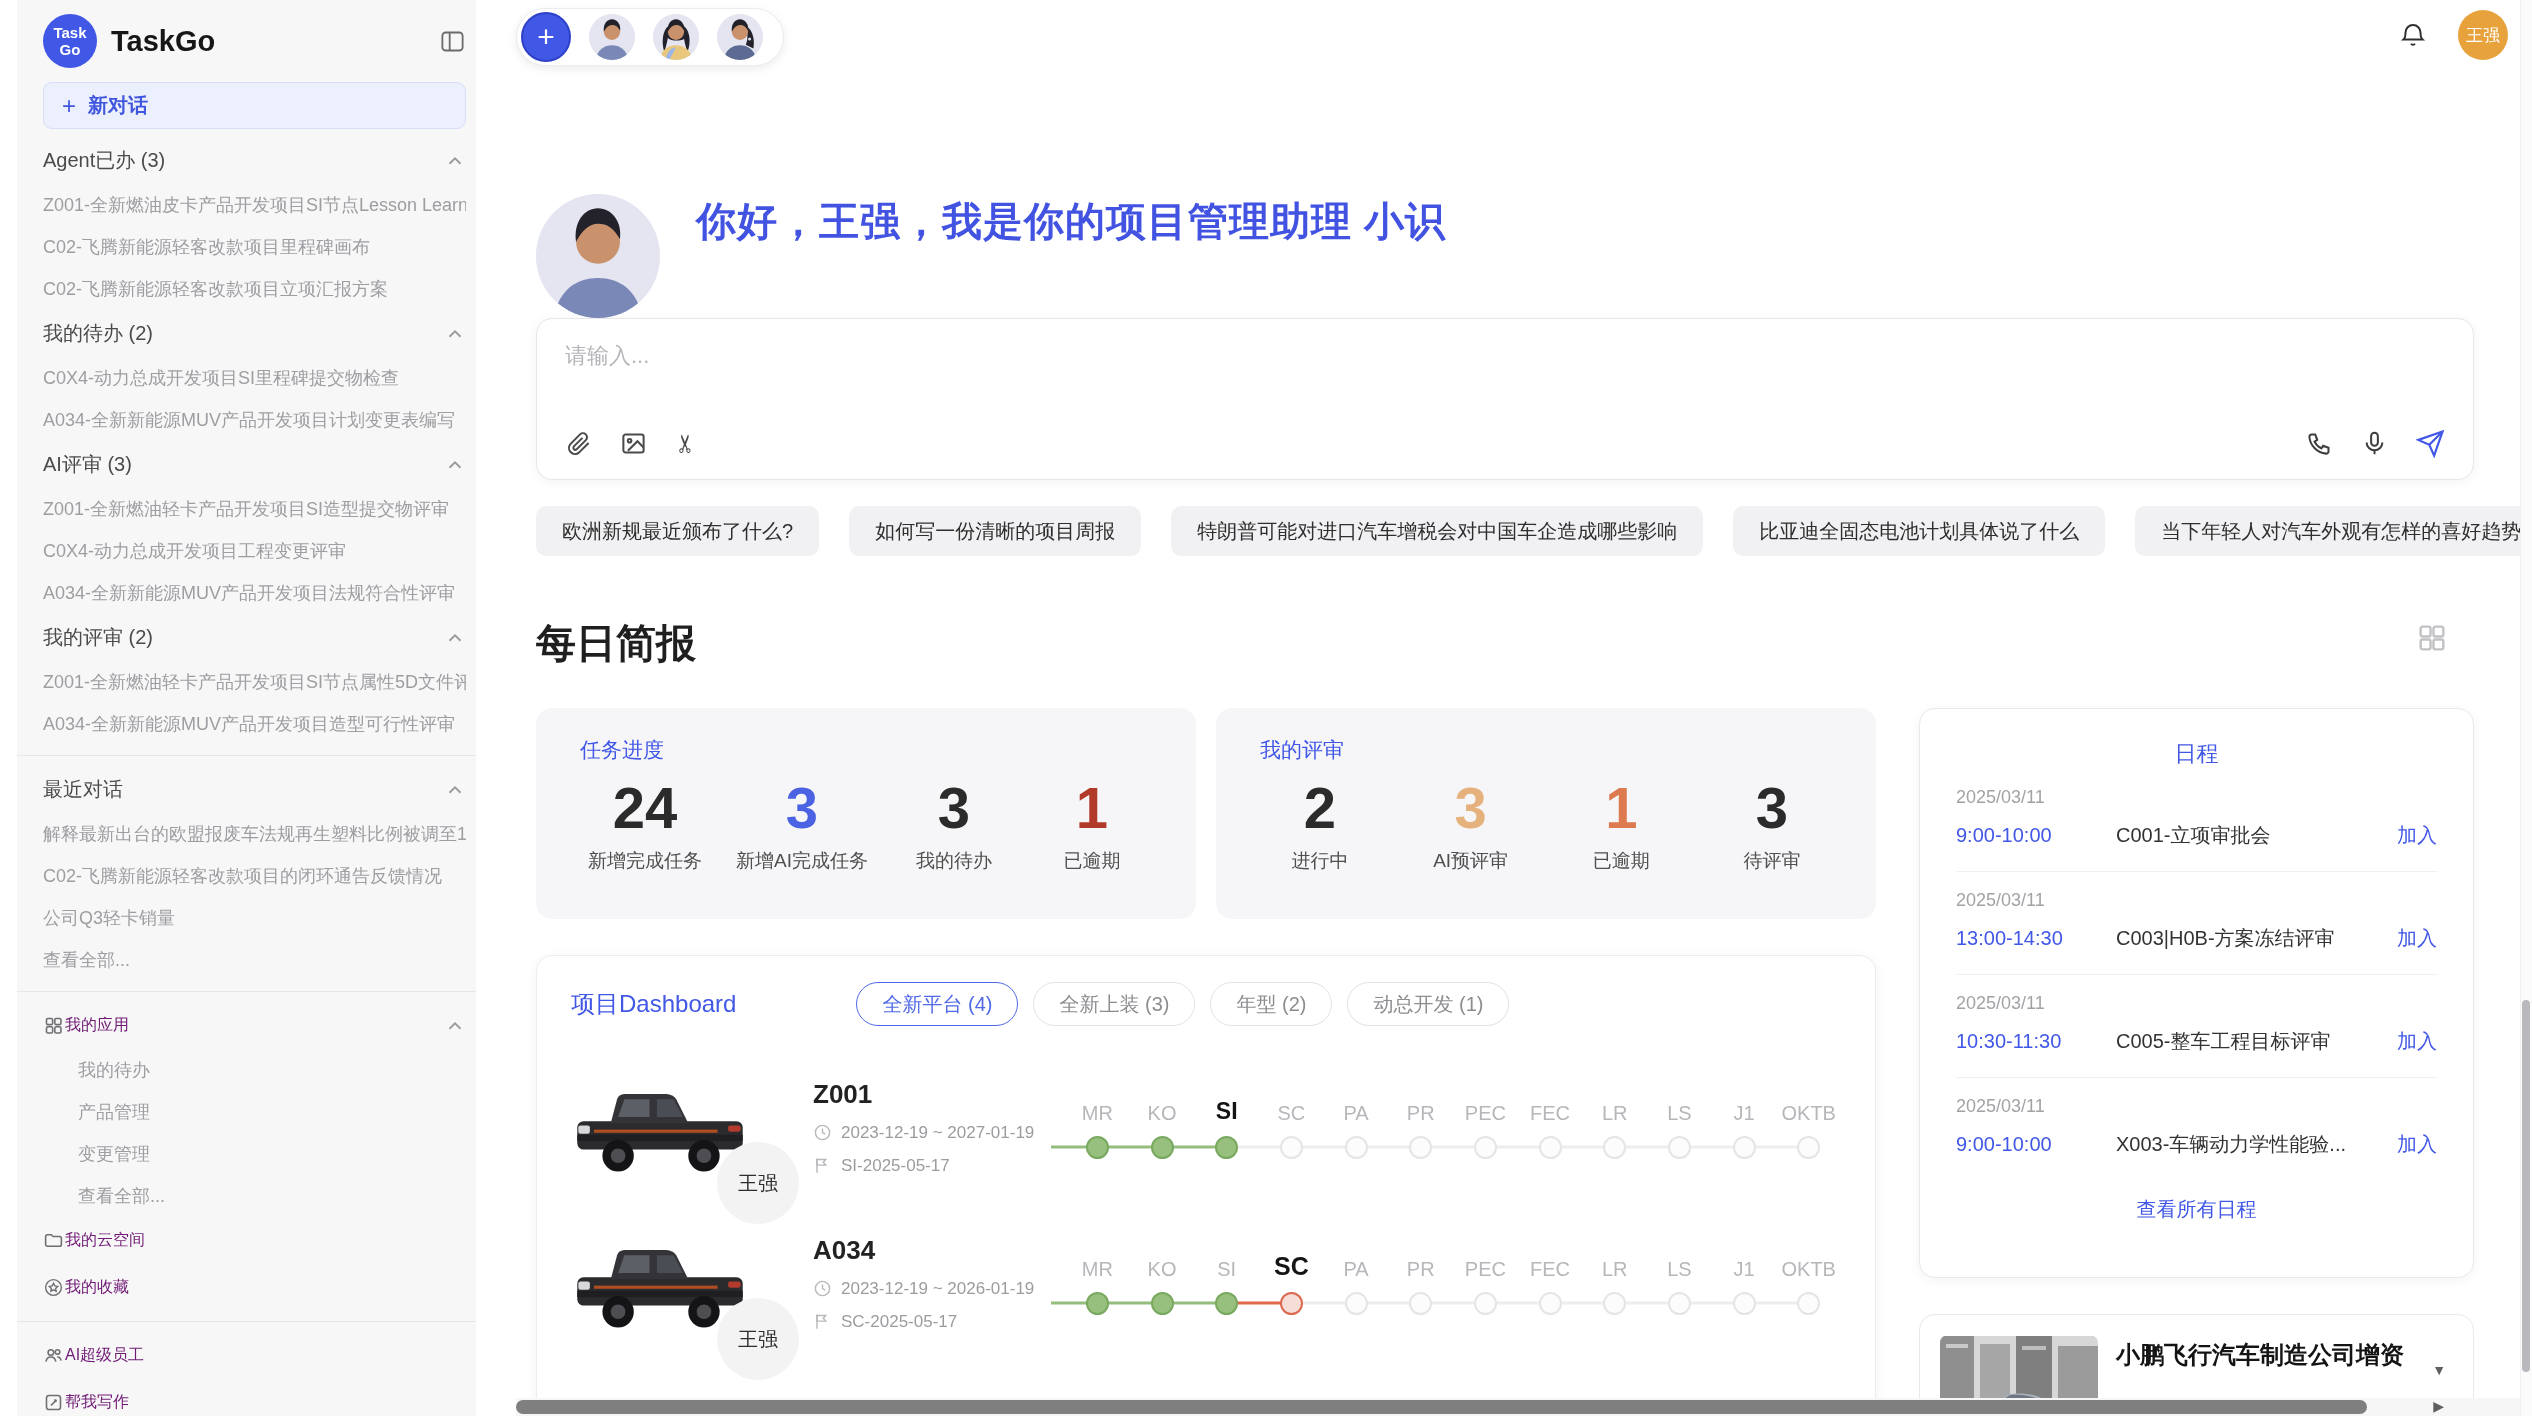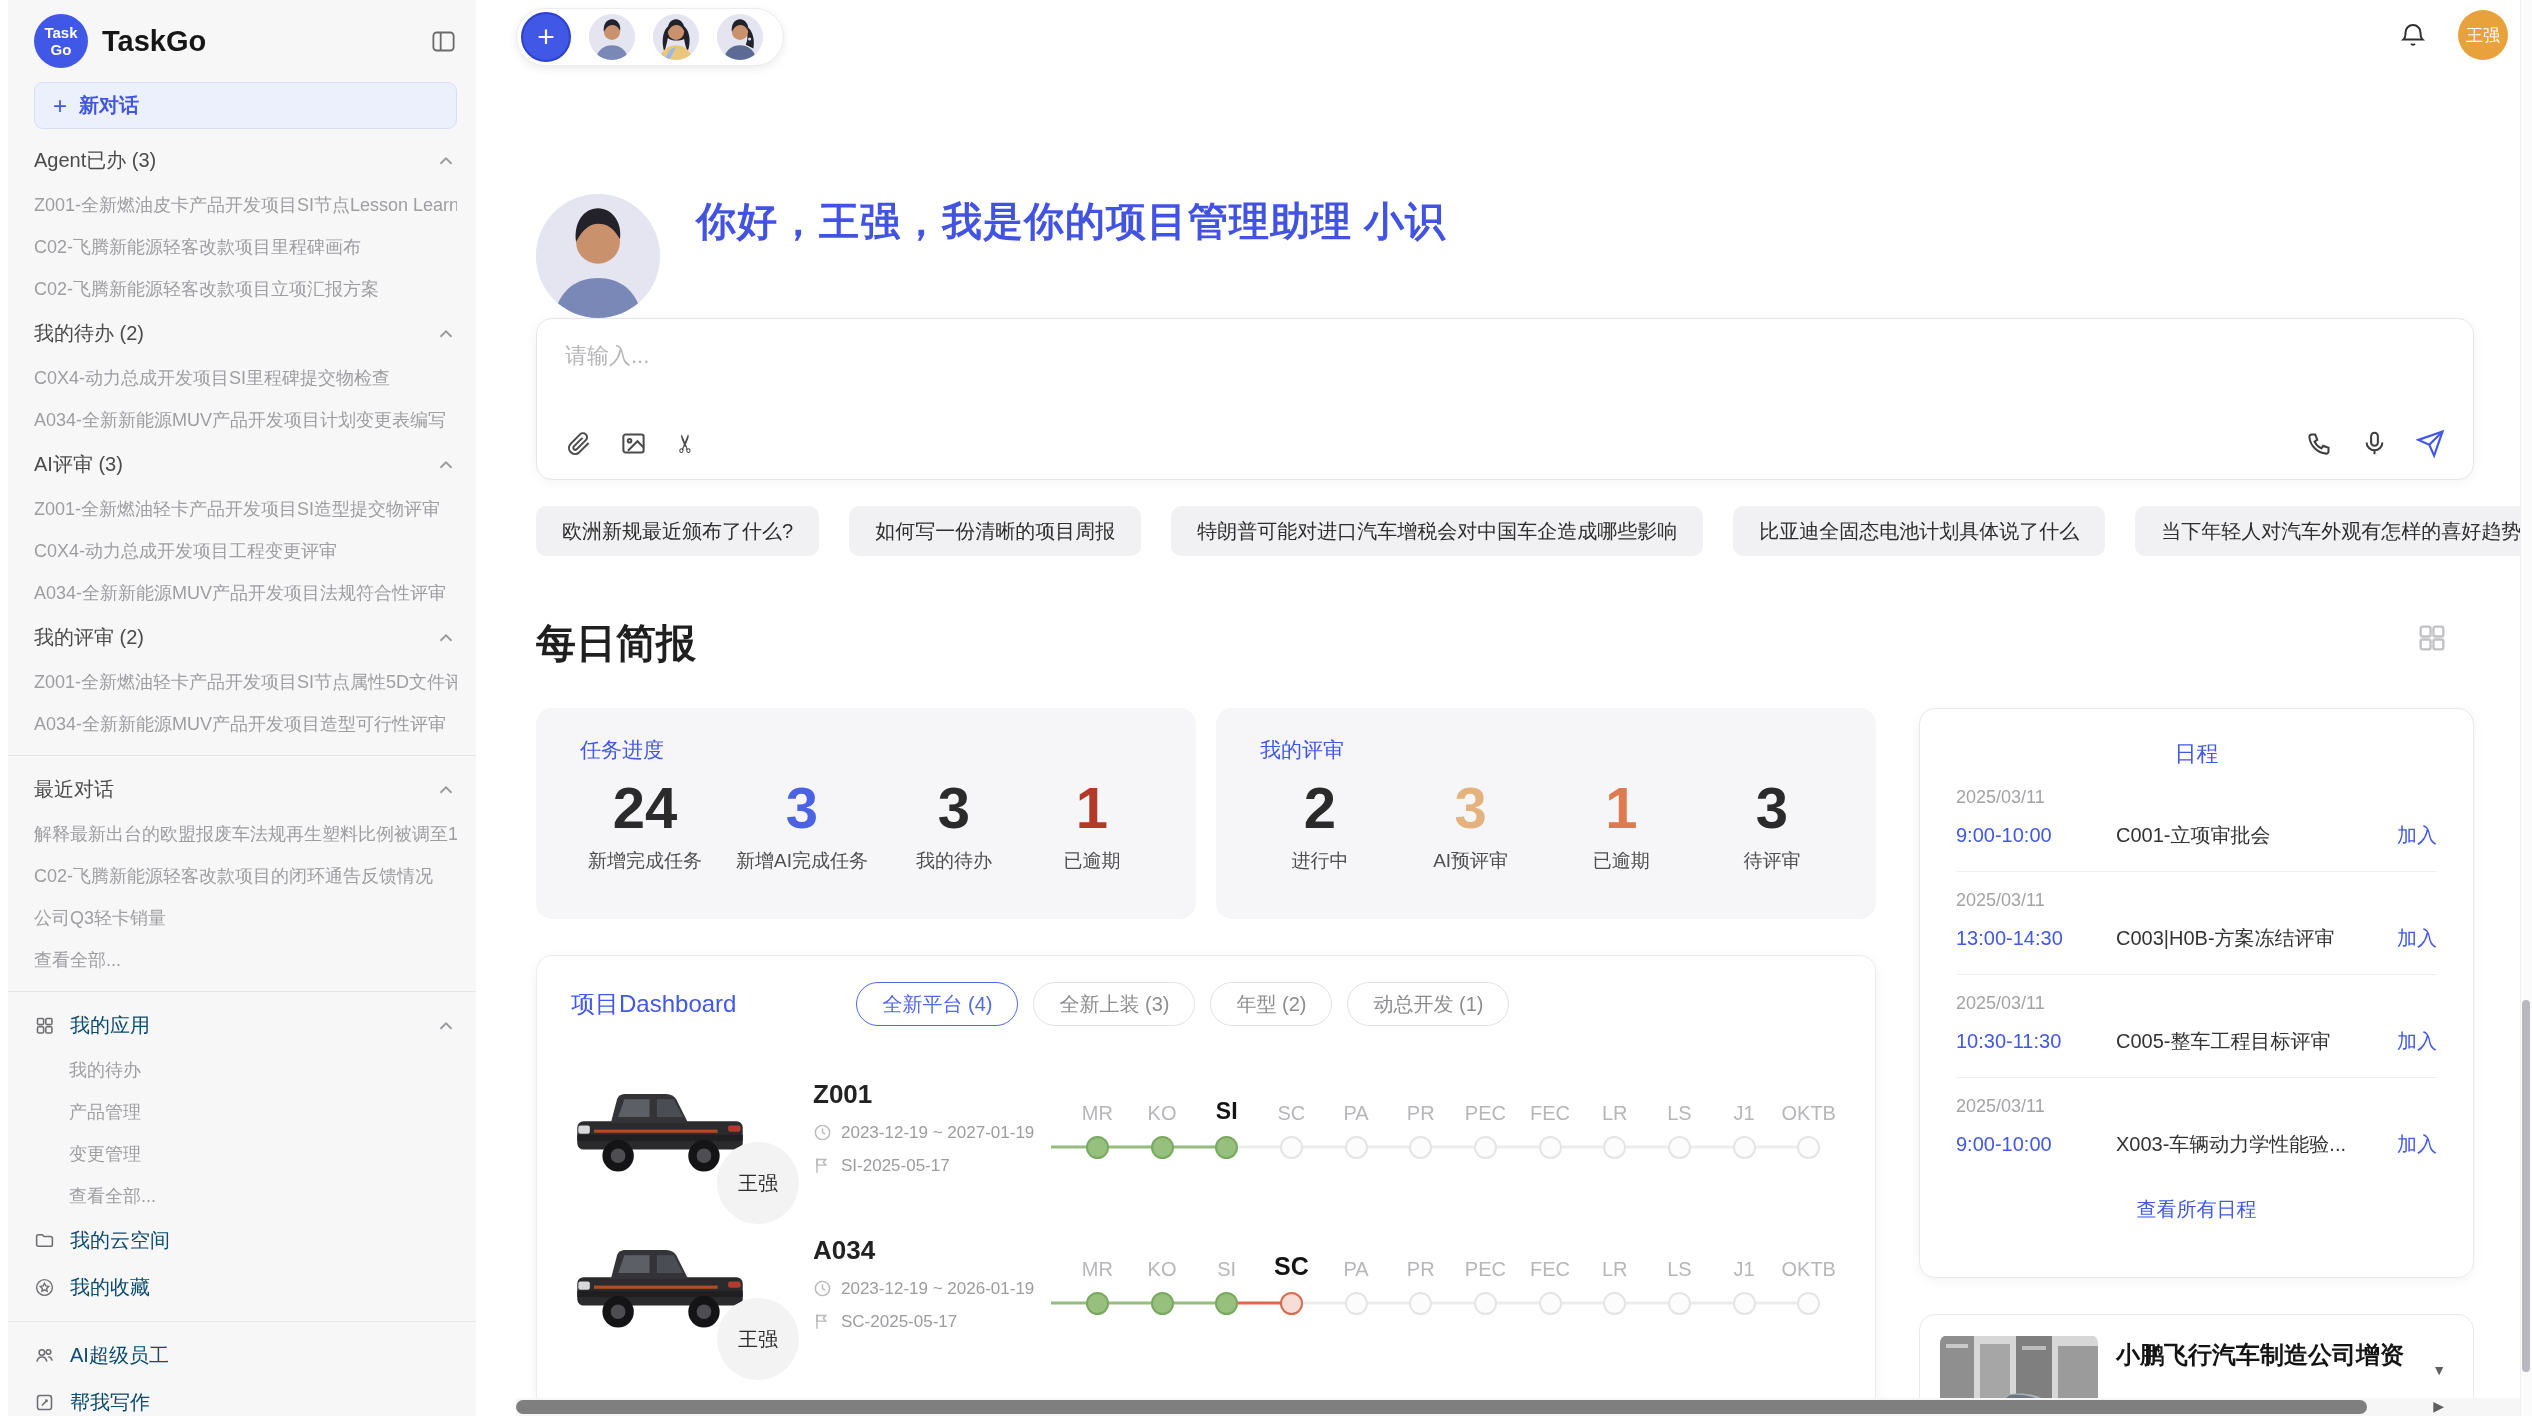--- a/index.html
+++ b/index.html
@@ -1,35 +1,35 @@
 <!DOCTYPE html>
 <html><head>
 <meta charset="utf-8">
 <style>
   *{margin:0;padding:0;box-sizing:border-box}
   html,body{width:2532px;height:1416px;overflow:hidden;background:#fff;
     font-family:"Liberation Sans","DejaVu Sans",sans-serif;}
   svg{display:block}
 
   
-  .sidebar{position:absolute;left:8px;top:0;bottom:0;width:476px;background:#f7f7f8;
+  .sidebar{position:absolute;left:17px;top:0;bottom:0;width:476px;background:#f7f7f8;
     border-right:1px solid #e9e9ec;padding:0 26px;overflow:hidden}
   .sb-header{height:74px;display:flex;align-items:center;gap:14px;padding-top:8px}
   .logo{width:54px;height:54px;border-radius:50%;background:#4157e6;color:#fff;display:flex;
     flex-direction:column;align-items:center;justify-content:center;font-size:15px;line-height:17px;font-weight:700}
   .sb-title{font-size:29px;font-weight:700;color:#161616;flex:1}
   .icon-btn{background:none;border:none;cursor:pointer;display:flex;align-items:center;justify-content:center}
   .new-chat{height:47px;border-radius:9px;background:#eceffc;border:1px solid #d8def8;color:#3f56dd;
     font-size:20px;font-weight:700;display:flex;align-items:center;gap:12px;padding:0 18px;margin:8px 0 8px;cursor:pointer;width:100%}
   .new-chat .plus{font-size:24px;font-weight:400}
   .sb-section-header{height:47px;display:flex;align-items:center;justify-content:space-between;
     font-size:20px;color:#4b4b4b;cursor:pointer}
   .sb-item{height:42px;line-height:42px;font-size:18px;color:#9e9ea2;white-space:nowrap;overflow:hidden;cursor:pointer}
   .sb-divider{border-top:1px solid #e6e6e9;margin:10px -26px}
-  .sb-row{height:47px;display:flex;align-items:center;gap:15px;font-size:20px;color:#0c4a6e;cursor:pointer}
+  .sb-row{height:47px;display:flex;align-items:center;gap:1px;font-size:16px;color:#701a75;cursor:pointer}
   .sb-row .grow{flex:1}
   .sb-sub{padding-left:35px}
 
   
   .main{position:absolute;left:476px;top:0;right:0;bottom:0;background:#fff}
   .topbar-pill{position:absolute;left:40px;top:8px;height:58px;border-radius:29px;background:#fff;
     border:1px solid #ececee;box-shadow:0 3px 10px rgba(0,0,0,.08);display:flex;align-items:center;gap:18px;padding:0 20px 0 4px;z-index:5}
   .plus-btn{width:50px;height:50px;border-radius:50%;background:#4157e6;color:#fff;border:2px solid #2e41c9;
     font-size:30px;line-height:1;display:flex;align-items:center;justify-content:center;cursor:pointer}
   .tb-avatar{width:46px;height:46px;border-radius:50%;overflow:hidden;background:#e4e5f1;cursor:pointer}

